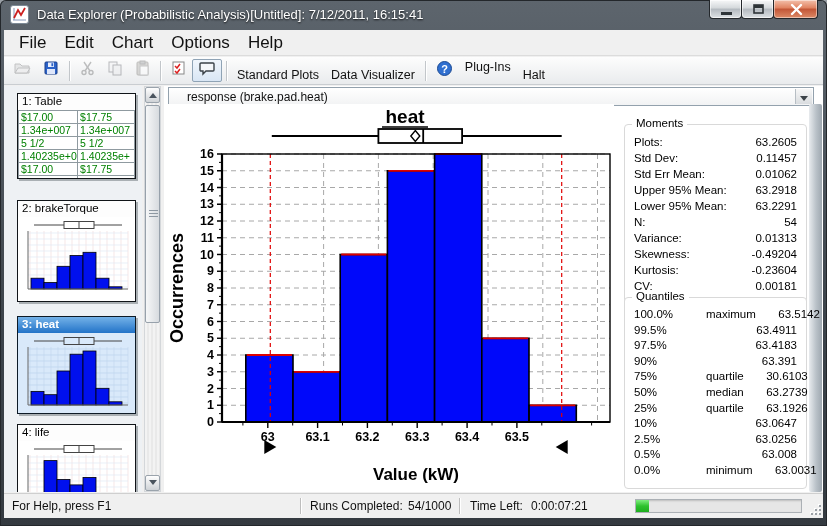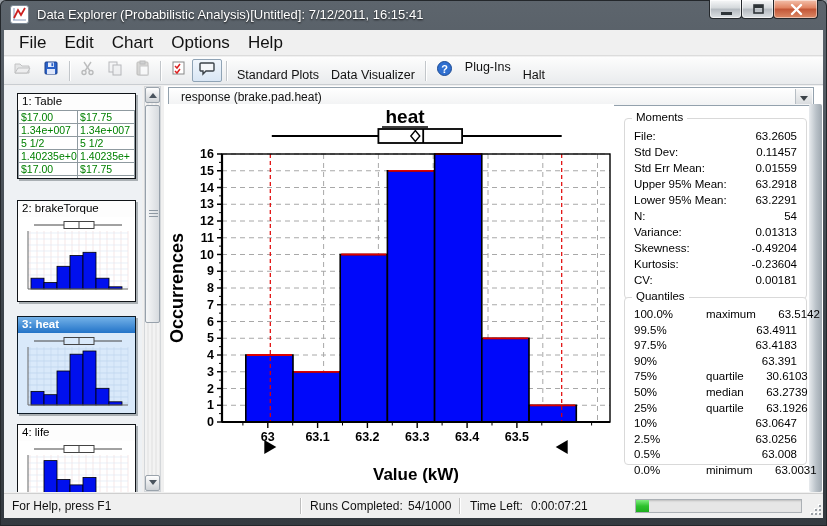--- a/index.html
+++ b/index.html
@@ -28,21 +28,21 @@
     background:linear-gradient(#fdfdfd,#e9ebed);border-bottom:1px solid #c9cdd1;padding-left:4px;}
   .tb-btn{height:23px;display:flex;align-items:center;gap:8px;padding:0 5px;border:1px solid transparent;
     border-radius:2px;font-size:12.5px;color:#111;white-space:nowrap;flex-direction:column;}
   .tb-btn.pressed{border-color:#8fa3b5;background:linear-gradient(#f0f6fc,#d9e6f4);}
   .tb-sep{width:1px;height:20px;background:#c2c6ca;margin:0 4px;box-shadow:1px 0 0 #fff;}
   .disabled{opacity:.45;filter:grayscale(.9);}
   .caret{width:0;height:0;border:3.5px solid transparent;border-top:4.5px solid #333;margin-top:4px;}
   
   .combo{position:absolute;left:164px;top:57px;width:646px;height:19px;background:linear-gradient(#fff,#f2f3f4);
     border:1px solid #93a1ad;font-size:12px;}
-  .combo-text{position:absolute;left:12px;top:2px;color:#111;}
+  .combo-text{position:absolute;left:18px;top:2px;color:#111;}
   .combo-btn{position:absolute;right:1px;top:1px;bottom:1px;width:17px;border-left:1px solid #b7bec4;
     background:linear-gradient(#f7f7f7,#d9dcdf);display:flex;justify-content:center;}
   
   .content-bg{position:absolute;left:160px;top:56px;width:659px;height:406px;background:#fff;}
   .sidebar{position:absolute;left:0;top:56px;width:138px;height:406px;background:#eef1f4;overflow:hidden;}
   .thumb{position:absolute;left:13px;width:119px;background:#fff;border:1px solid #101418;
     box-shadow:2px 2px 0 rgba(115,122,128,.55);overflow:hidden;}
   .thumb-header{height:16px;font-size:11.5px;line-height:15px;padding:0 4px;color:#000;background:#fdfdfd;}
   .thumb.selected{background:#d9e9fa;border-color:#0d1a26;font-weight:bold;}
   .thumb.selected .thumb-header{background:linear-gradient(#74b2e8,#2273c8);color:#fff;}
@@ -541,34 +541,34 @@
               <line x1="255.2" y1="25" x2="255.2" y2="39" stroke="#000" stroke-width="1.8"></line>
               <polygon points="247.3,26.5 251.8,32 247.3,37.5 242.8,32" fill="#fff" stroke="#000" stroke-width="1.4"></polygon>
             </g>
             <text x="248" y="376" text-anchor="middle" font-size="17" font-weight="bold" fill="#000">Value (kW)</text>
             <text transform="rotate(-90 15 184)" x="15" y="184" text-anchor="middle" font-size="18" font-weight="bold" fill="#000">Occurrences</text>
           </svg></div>
     </div>
 
     <div class="right-strip"></div>
 
-    <div class="groupbox" style="top:88px;height:181px;">
+    <div class="groupbox" style="top:94px;height:181px;">
       <span class="legend">Moments</span>
       <div class="rows-pad">
           <div class="m-row">
-            <span>File:</span>
+            <span>Plots:</span>
             <span>63.2605</span>
           </div>
           <div class="m-row">
             <span>Std Dev:</span>
             <span>0.11457</span>
           </div>
           <div class="m-row">
             <span>Std Err Mean:</span>
-            <span>0.01559</span>
+            <span>0.01062</span>
           </div>
           <div class="m-row">
             <span>Upper 95% Mean:</span>
             <span>63.2918</span>
           </div>
           <div class="m-row">
             <span>Lower 95% Mean:</span>
             <span>63.2291</span>
           </div>
           <div class="m-row">
@@ -587,21 +587,21 @@
             <span>Kurtosis:</span>
             <span>-0.23604</span>
           </div>
           <div class="m-row">
             <span>CV:</span>
             <span>0.00181</span>
           </div>
         </div>
     </div>
 
-    <div class="groupbox" style="top:267px;height:168px;">
+    <div class="groupbox" style="top:267px;height:192px;">
       <span class="legend">Quantiles</span>
       <div class="rows-pad">
           <div class="q-row">
             <span>100.0%</span>
             <span class="q-name">maximum</span>
             <span class="q-val">63.5142</span>
           </div>
           <div class="q-row">
             <span>99.5%</span>
             <span class="q-name"></span>

